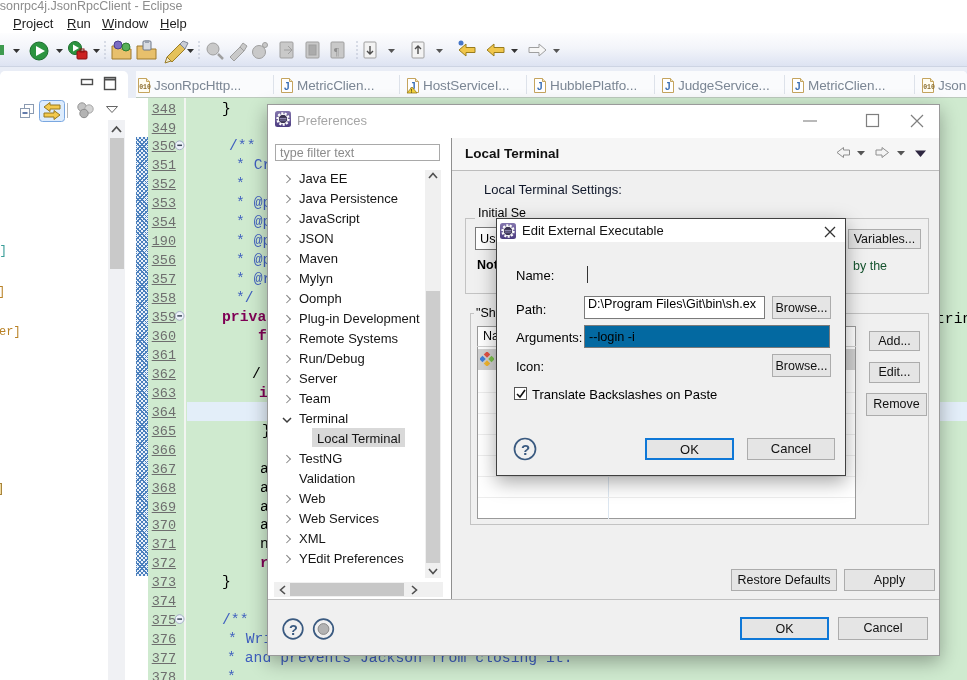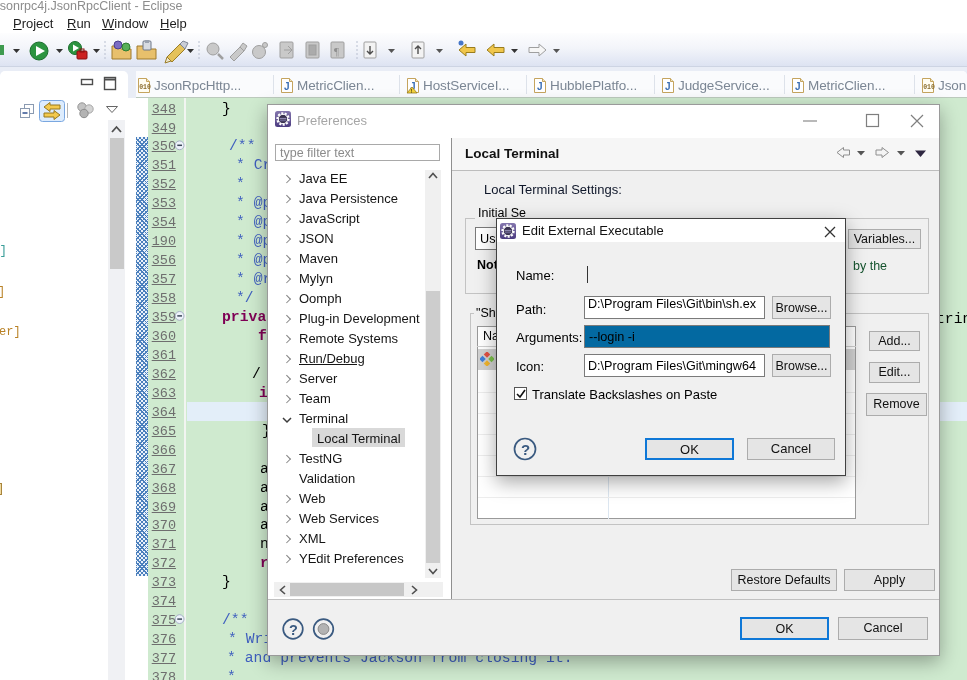--- a/index.html
+++ b/index.html
@@ -304,21 +304,21 @@
       <div class="trow" style="top:146px;">Maven</div>
     <div class="tarr" style="top:171px;"></div>
       <div class="trow" style="top:166px;">Mylyn</div>
     <div class="tarr" style="top:191px;"></div>
       <div class="trow" style="top:186px;">Oomph</div>
     <div class="tarr" style="top:211px;"></div>
       <div class="trow" style="top:206px;">Plug-in Development</div>
     <div class="tarr" style="top:231px;"></div>
       <div class="trow" style="top:226px;">Remote Systems</div>
     <div class="tarr" style="top:251px;"></div>
-      <div class="trow" style="top:246px;text-decoration:underline;">Run/Debug</div>
+      <div class="trow" style="top:246px;">Run/Debug</div>
     <div class="tarr" style="top:271px;"></div>
       <div class="trow" style="top:266px;">Server</div>
     <div class="tarr" style="top:291px;"></div>
       <div class="trow" style="top:286px;">Team</div>
     <svg class="abs" style="left:13px;top:310px;" width="12" height="10">
         <path d="M2 3 l4 4 l4 -4" fill="none" stroke="#3c3c3c" stroke-width="1.5"></path>
       </svg>
     <div class="trow" style="top:306px;">Terminal</div>
     <div class="abs" style="left:44px;top:323px;width:93px;height:19px;background:#d9d9d9;"></div>
     <div class="trow" style="left:49px;top:326px;">Local Terminal</div>
@@ -428,21 +428,20 @@
         <path d="M2 2 l10 10 M12 2 l-10 10" stroke="#333" stroke-width="1.3"></path>
       </svg>
     <div class="abs" style="left:19px;top:49px;font-size:13px;">Name:</div>
     <div class="abs" style="left:90px;top:47px;width:1px;height:17px;background:#333;"></div>
     <div class="abs" style="left:19px;top:83px;font-size:13px;">Path:</div>
     <div class="abs" style="left:87px;top:77px;width:181px;height:23px;background:#fff;border:1px solid #7a7a7a;font-size:12.6px;white-space:nowrap;overflow:hidden;"><span style="padding-left:3px;">D:\Program Files\Git\bin\sh.ex</span></div>
     <div class="btn abs" style="left:275px;top:77px;width:59px;height:23px;padding-top:4px;">Browse...</div>
     <div class="abs" style="left:19px;top:111px;font-size:13px;">Arguments:</div>
     <div class="abs" style="left:87px;top:106px;width:246px;height:23px;background:#0369a1;border:1px solid #7a7a7a;font-size:12.7px;padding:4px 0 0 4px;">--login -i</div>
     <div class="abs" style="left:19px;top:140px;font-size:13px;">Icon:</div>
-    <div class="abs" style="left:87px;top:135px;width:181px;height:23px;background:#fff;border:1px solid #7a7a7a;font-size:12.6px;padding-top:4px;white-space:nowrap;overflow:hidden;"><span style="padding-left:3px;">D:\Program Files\Git\mingw64</span></div>
     <div class="btn abs" style="left:275px;top:135px;width:59px;height:23px;padding-top:4px;">Browse...</div>
     <div class="abs" style="left:17px;top:168px;width:13px;height:13px;background:#fff;border:1px solid #555;"></div>
     <svg class="abs" style="left:18px;top:169px;" width="12" height="12">
         <path d="M2 6 l3 3 l5 -7" fill="none" stroke="#111" stroke-width="1.6"></path>
       </svg>
     <div class="abs" style="left:35px;top:168px;font-size:13px;">Translate Backslashes on Paste</div>
     <svg class="abs" style="left:16px;top:218px;" width="24" height="24" viewBox="0 0 24 24">
       <circle cx="12" cy="12" r="10.5" fill="none" stroke="#3a5a80" stroke-width="1.7"></circle>
       <text x="8" y="17.5" font-size="15px" font-weight="bold" fill="#3a5a80" font-family="Liberation Sans">?</text>
     </svg>

